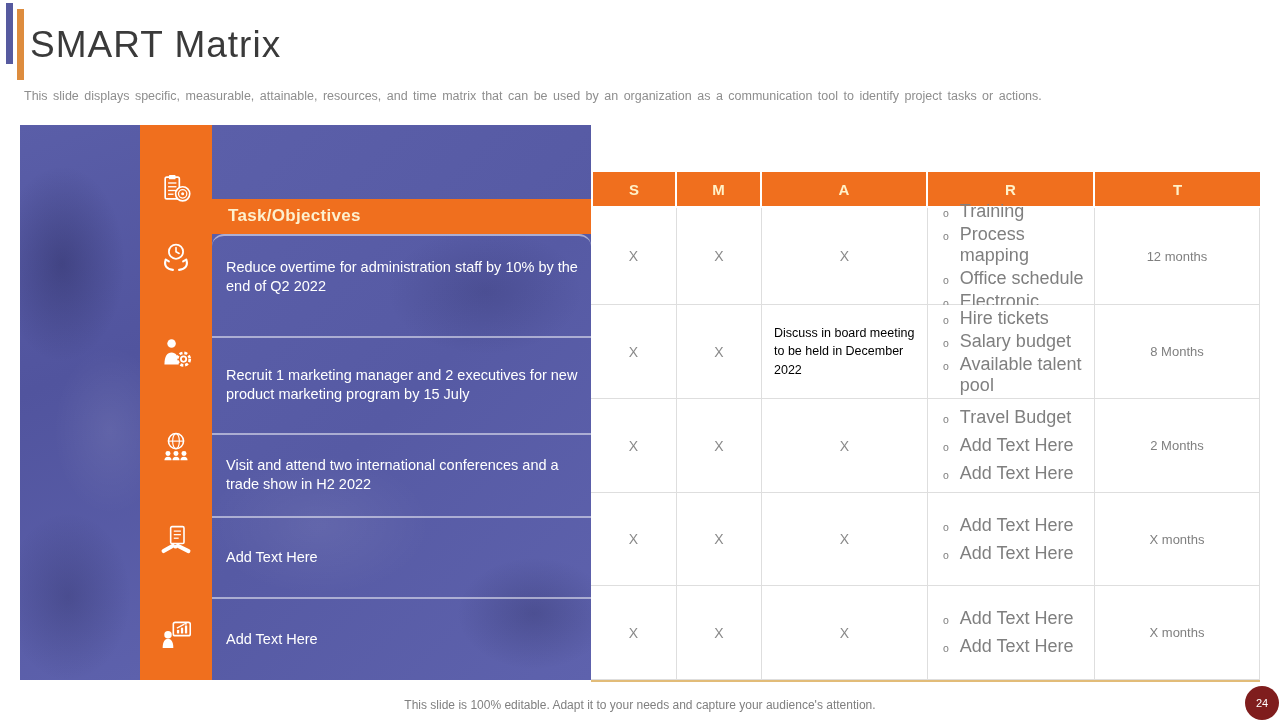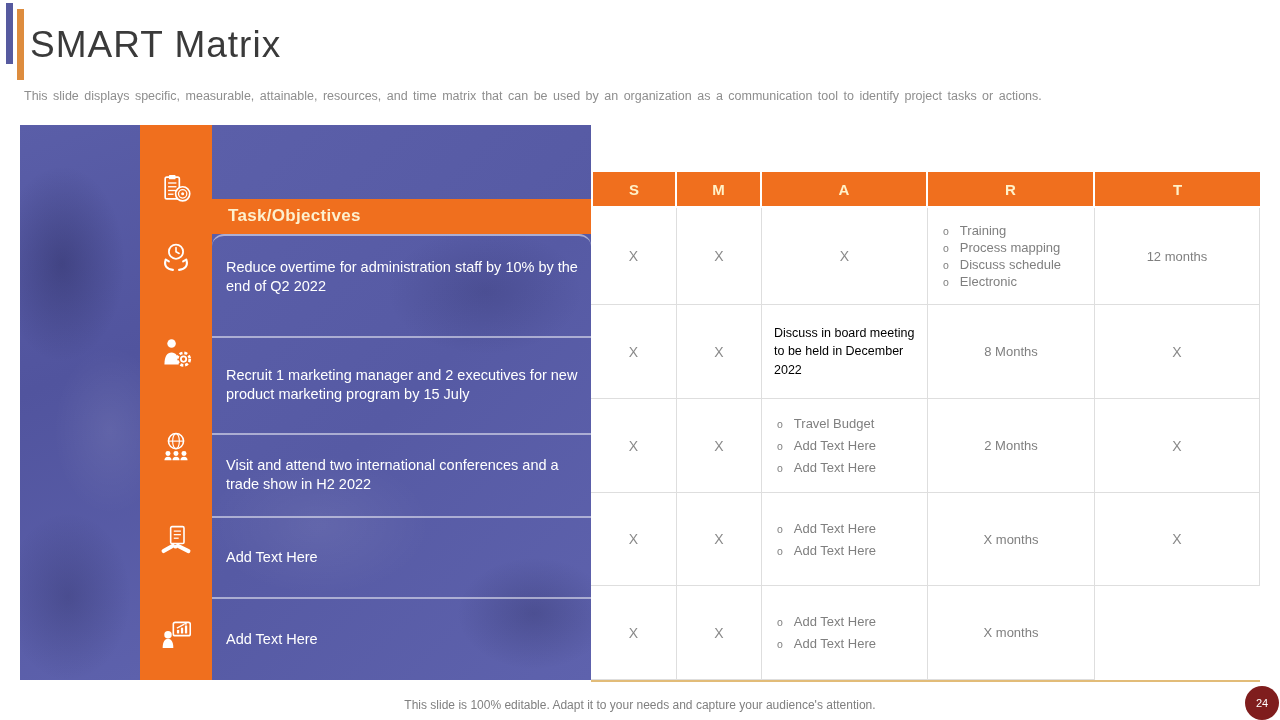--- a/index.html
+++ b/index.html
@@ -86,21 +86,21 @@
   .cell {
     background:#fff; border-right:1px solid #DEDEDE; border-bottom:1px solid #DEDEDE;
     display:flex; align-items:center; justify-content:center;
     color:#8A8A8A; font-size:14px;
   }
   .cell.atext {
     font-size:12.5px; color:#000000; justify-content:flex-start;
     text-align:left; padding:0 12px; line-height:1.45;
   }
   .cell.rlist { justify-content:flex-start; padding:8px 6px 8px 15px; }
-  .blist { list-style:none; color:#7F7F7F; font-size:13px; }
+  .blist { list-style:none; color:#7F7F7F; font-size:18px; }
   .blist li { display:flex; align-items:baseline; margin:2px 0; }
   .blist li::before { content:"o"; font-size:10.5px; margin-right:11px; flex:none; }
   .blist.gap li { margin:7px 0; }
   .cell.tcell { font-size:13px; color:#7F7F7F; }
 
   
   .tan-line { position:absolute; left:591px; top:680px; width:669px; height:2px; background:#E2BC78; }
   .footer {
     position:absolute; left:0; top:698px; width:100%;
     text-align:center; font-size:12px; color:#7F7F7F;
@@ -219,29 +219,36 @@
     <div class="hcell">R</div>
     <div class="hcell last">T</div>
 
     <div class="cell">X</div>
     <div class="cell">X</div>
     <div class="cell">X</div>
     <div class="cell rlist">
       <ul class="blist">
         <li>Training</li>
         <li>Process mapping</li>
-        <li>Discuss schedule</li>
+        <li>Office schedule</li>
         <li>Electronic</li>
       </ul>
     </div>
     <div class="cell tcell">12 months</div>
 
     <div class="cell">X</div>
     <div class="cell">X</div>
     <div class="cell atext">Discuss in board meeting to be held in December 2022</div>
+    <div class="cell rlist">
+      <ul class="blist">
+        <li>Hire tickets</li>
+        <li>Salary budget</li>
+        <li>Available talent pool</li>
+      </ul>
+    </div>
     <div class="cell tcell">8 Months</div>
 
     <div class="cell">X</div>
     <div class="cell">X</div>
     <div class="cell">X</div>
     <div class="cell rlist">
       <ul class="blist gap">
         <li>Travel Budget</li>
         <li>Add Text Here</li>
         <li>Add Text Here</li>

